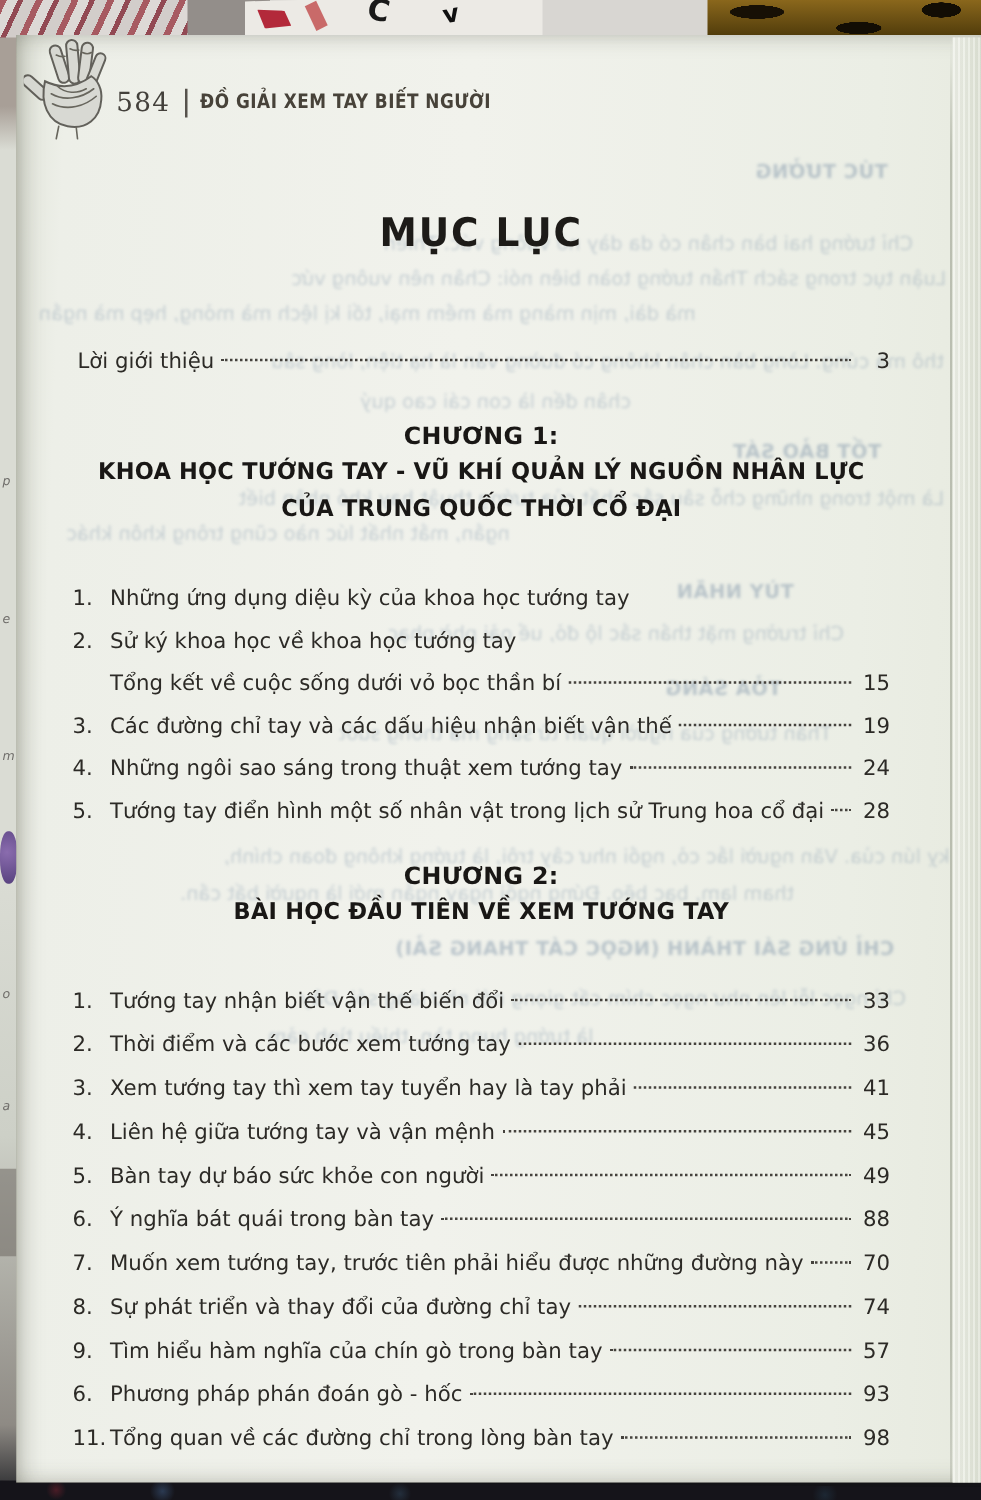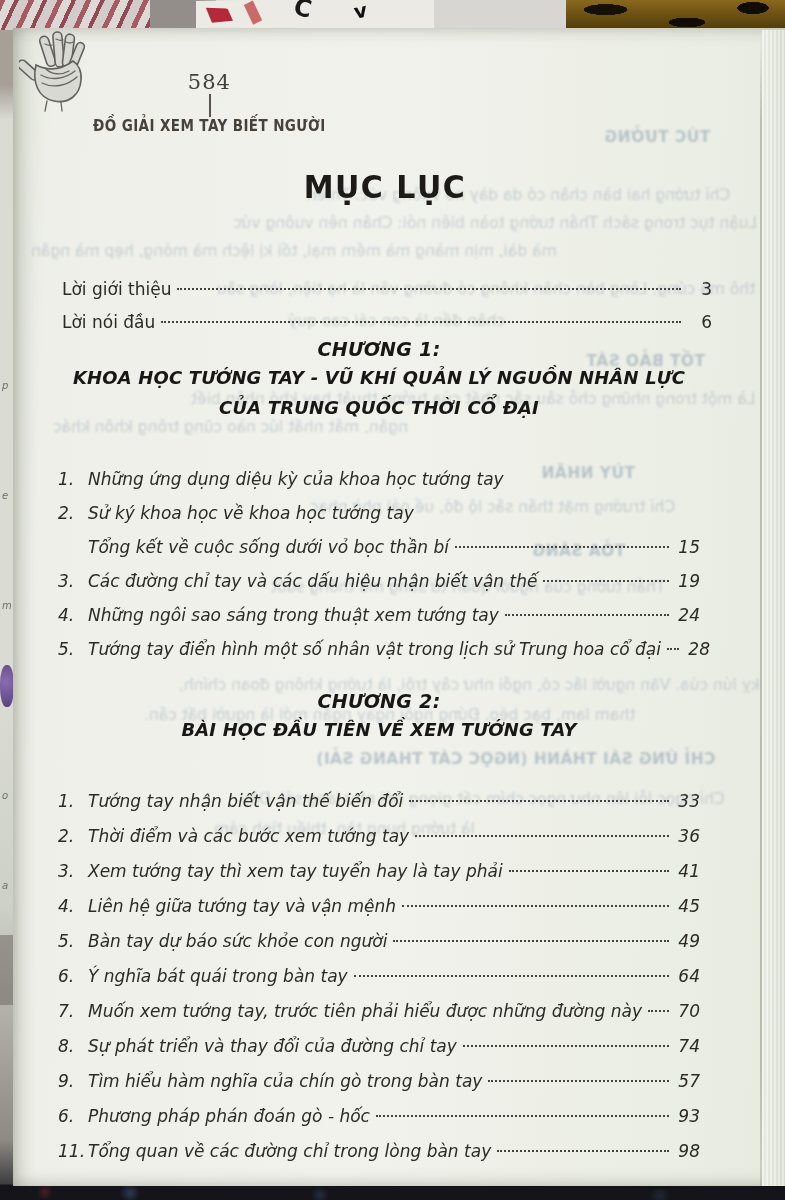--- a/index.html
+++ b/index.html
@@ -50,38 +50,38 @@
                inset 0 -14px 16px -12px rgba(80,80,65,.25);}
   .fore-edge-line{position:absolute;right:23px;top:4px;bottom:0;width:2px;
     background:linear-gradient(180deg,rgba(150,155,138,0),rgba(148,153,136,.55) 8%,rgba(138,143,126,.5) 90%,rgba(120,125,110,.25));}
   .edge-stack{position:absolute;right:0;top:2px;bottom:0;width:23px;
     background:linear-gradient(90deg,#eef0e8,#e9ece2 40%,#dde1d4);}
   .edge-stack::after{content:"";position:absolute;inset:0;opacity:.5;
     background:repeating-linear-gradient(90deg,rgba(255,255,255,.5) 0 2px,rgba(150,155,140,.18) 2px 4px);}
 
   .hand{position:absolute;left:6px;top:2px;width:76px;height:84px;opacity:.9;}
 
-  .header{position:absolute;left:80px;top:42px;display:flex;align-items:center;z-index:3;flex-direction:column;}
+  .header{position:absolute;left:80px;top:42px;display:flex;align-items:center;z-index:3;}
   .pg-num{font-family:"DejaVu Serif","Liberation Serif",serif;font-size:21px;color:#43403b;letter-spacing:1px;}
   .header .bar{width:2px;height:23px;background:#56524c;margin:0 10px 0 12px;}
   .book-title{font-size:13.5px;font-weight:bold;color:#474239;letter-spacing:.4px;transform:scaleY(1.18);transform-origin:left center;}
 
   
   #ghost-layer{position:absolute;inset:0;z-index:1;pointer-events:none;}
   .ghost{position:absolute;transform:scaleX(-1);color:#8da0b2;opacity:.42;filter:blur(1.1px);
     font-size:15.5px;white-space:nowrap;}
   .ghost.b{font-weight:bold;opacity:.5;letter-spacing:.4px;color:#8599ac;}
 
   
   .content{position:absolute;left:45px;right:73px;top:0;bottom:0;z-index:2;color:#2c2a26;}
   .toc-title{position:absolute;top:140px;left:0;right:0;text-align:center;font-size:30px;line-height:38px;
     font-weight:bold;color:#1d1b18;letter-spacing:1.5px;transform:scaleY(1.05);}
   #front-matter{position:absolute;top:218px;left:4px;right:0;}
   .fm-line{display:flex;align-items:baseline;height:33px;line-height:33px;font-size:17px;}
-  .chapter{position:absolute;left:0;right:12px;text-align:center;color:#191715;font-style:italic;}
+  .chapter{position:absolute;left:0;right:0;text-align:center;color:#191715;}
   .chapter-0{top:308px;}
   .chapter-1{top:660px;}
   .ch-title{font-size:19px;line-height:27px;font-weight:bold;letter-spacing:.3px;}
   .ch-sub{font-size:18.5px;line-height:30px;font-weight:bold;letter-spacing:.2px;transform:scaleX(.97);}
   .toc-items{text-align:left;}
   .chapter-0 .toc-items{margin-top:12px;}
   .chapter-1 .toc-items{margin-top:12px;}
   .toc-line{display:flex;align-items:baseline;height:34px;line-height:34px;font-size:17px;color:#2c2a26;}
   .chapter-1 .toc-line{height:35px;line-height:35px;}
   .toc-num{flex:none;width:30px;}
@@ -165,25 +165,20 @@
       </div>
 
     <div class="content">
       <div class="toc-title">MỤC LỤC</div>
       <div id="front-matter">
           <div class="fm-line">
             <span class="toc-text">Lời giới thiệu</span>
             <span class="leader"></span>
             <span class="toc-page">3</span>
           </div>
-          <div class="fm-line">
-            <span class="toc-text">Lời nói đầu</span>
-            <span class="leader"></span>
-            <span class="toc-page">6</span>
-          </div>
         </div>
       <div id="chapters">
           <section class="chapter chapter-0">
             <div class="ch-title">CHƯƠNG 1:</div>
             <div class="ch-sub">KHOA HỌC TƯỚNG TAY - VŨ KHÍ QUẢN LÝ NGUỒN NHÂN LỰC</div>
             <div class="ch-sub">CỦA TRUNG QUỐC THỜI CỔ ĐẠI</div>
             <div class="toc-items">
               <div class="toc-line">
                 <span class="toc-num">1.</span>
                 <span class="toc-text">Những ứng dụng diệu kỳ của khoa học tướng tay</span>
@@ -249,21 +244,21 @@
               <div class="toc-line">
                 <span class="toc-num">5.</span>
                 <span class="toc-text">Bàn tay dự báo sức khỏe con người</span>
                 <span class="leader"></span>
                 <span class="toc-page">49</span>
               </div>
               <div class="toc-line">
                 <span class="toc-num">6.</span>
                 <span class="toc-text">Ý nghĩa bát quái trong bàn tay</span>
                 <span class="leader"></span>
-                <span class="toc-page">64</span>
+                <span class="toc-page">88</span>
               </div>
               <div class="toc-line">
                 <span class="toc-num">7.</span>
                 <span class="toc-text">Muốn xem tướng tay, trước tiên phải hiểu được những đường này</span>
                 <span class="leader"></span>
                 <span class="toc-page">70</span>
               </div>
               <div class="toc-line">
                 <span class="toc-num">8.</span>
                 <span class="toc-text">Sự phát triển và thay đổi của đường chỉ tay</span>

